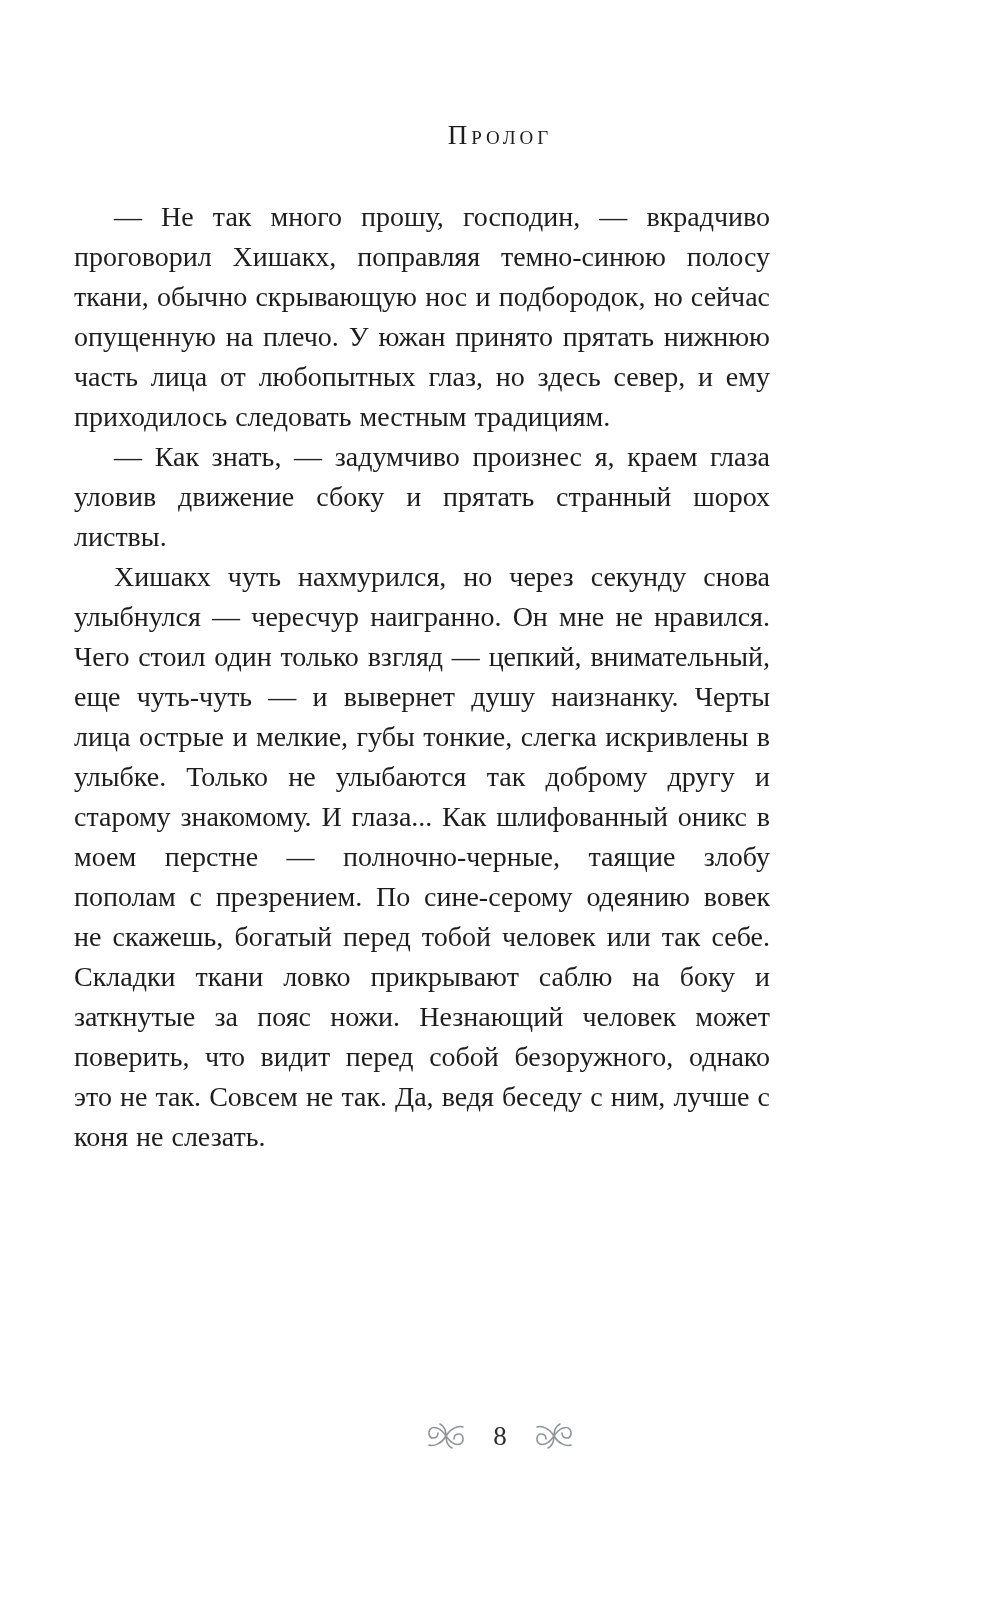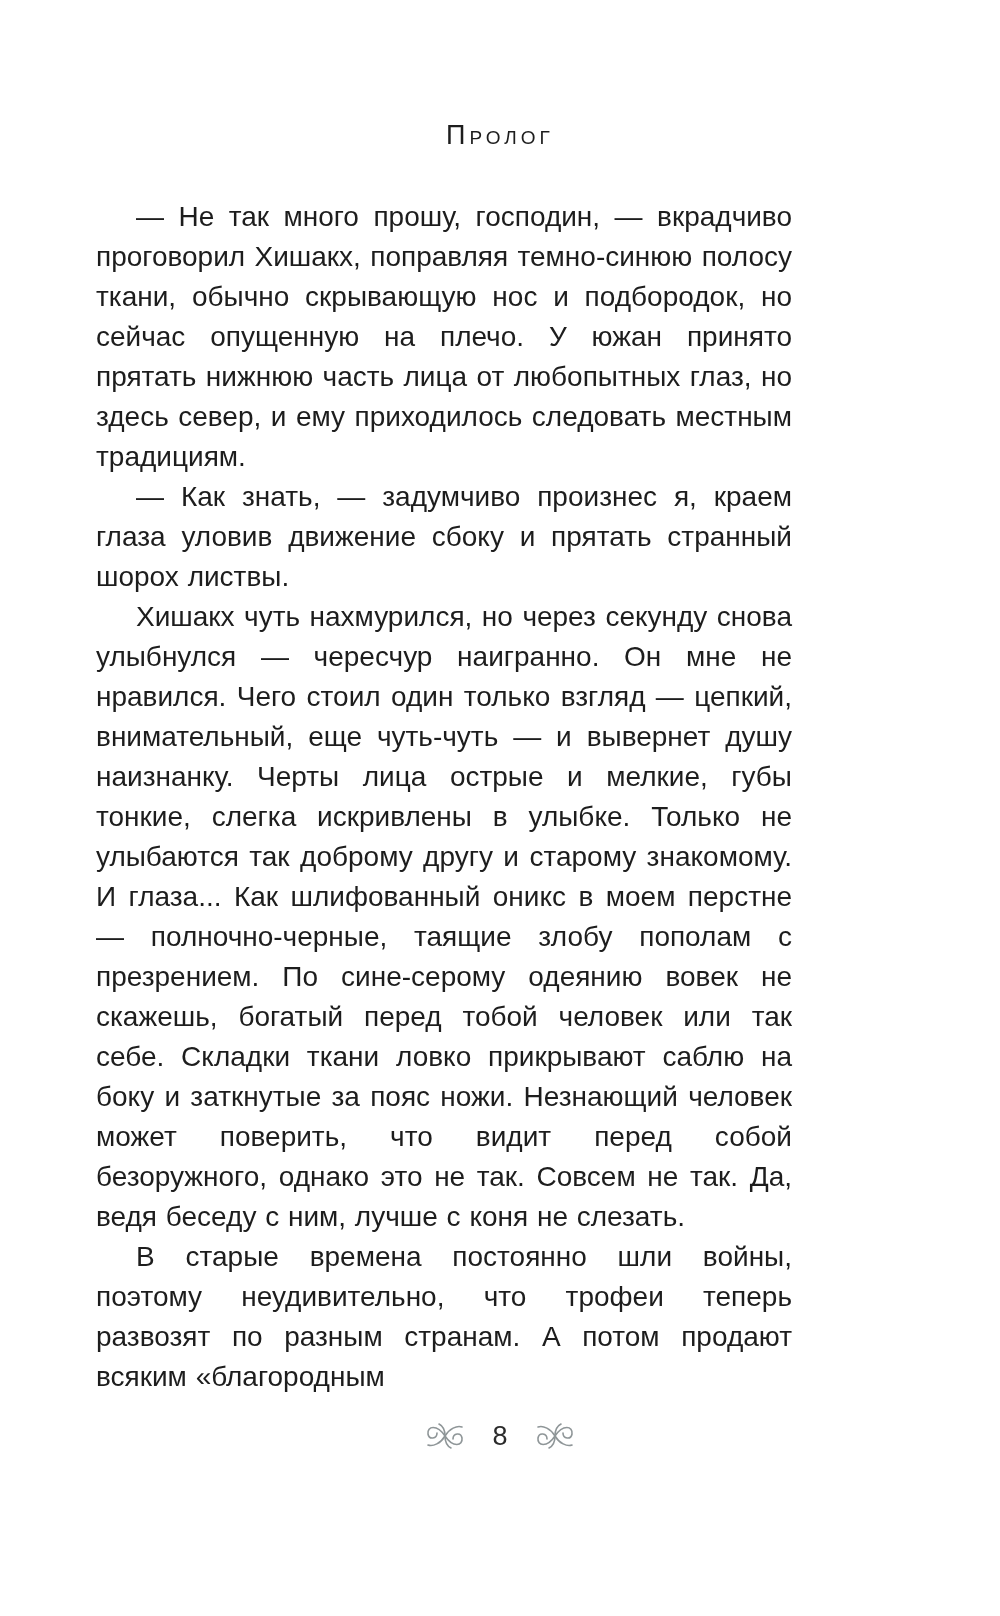--- a/index.html
+++ b/index.html
@@ -10,35 +10,35 @@
   * { margin: 0; padding: 0; box-sizing: border-box; }
   html, body {
     background: var(--background);
   }
   .page {
     position: relative;
     width: 1000px;
     height: 1616px;
     background: var(--background);
     overflow: hidden;
-    font-family: Liberation Sans, sans-serif;
+    font-family: Liberation Serif, serif;
     color: var(--text);
   }
   .chapter-heading {
     margin-top: 120px;
     text-align: center;
     font-size: 27px;
     font-weight: normal;
     font-variant: small-caps;
     letter-spacing: 4px;
     color: var(--text);
   }
   .text-block {
     margin-top: 46px;
-    margin-left: 96px;
+    margin-left: 74px;
     width: 696px;
     text-align: justify;
     hyphens: auto;
     -webkit-hyphens: auto;
   }
   .text-block p {
     font-size: 28px;
     line-height: 40px;
     text-indent: 40px;
     color: var(--text);
@@ -75,21 +75,20 @@
 <body>
 
 <div class="page">
 
   <h1 class="chapter-heading">Пролог</h1>
 
   <div class="text-block">
     <p>— Не так много прошу, господин, — вкрадчиво проговорил Хишакх, поправляя темно-синюю полосу ткани, обычно скрывающую нос и подбородок, но сейчас опущенную на плечо. У южан принято прятать нижнюю часть лица от любопытных глаз, но здесь север, и ему приходилось следовать местным традициям.</p>
     <p>— Как знать, — задумчиво произнес я, краем глаза уловив движение сбоку и прятать странный шорох листвы.</p>
     <p>Хишакх чуть нахмурился, но через секунду снова улыбнулся — чересчур наигранно. Он мне не нравился. Чего стоил один только взгляд — цепкий, внимательный, еще чуть-чуть — и вывернет душу наизнанку. Черты лица острые и мелкие, губы тонкие, слегка искривлены в улыбке. Только не улыбаются так доброму другу и старому знакомому. И глаза... Как шлифованный оникс в моем перстне — полночно-черные, таящие злобу пополам с презрением. По сине-серому одеянию вовек не скажешь, богатый перед тобой человек или так себе. Складки ткани ловко прикрывают саблю на боку и заткнутые за пояс ножи. Незнающий человек может поверить, что видит перед собой безоружного, однако это не так. Совсем не так. Да, ведя беседу с ним, лучше с коня не слезать.</p>
-    <p>В старые времена постоянно шли войны, поэтому неудивительно, что трофеи теперь развозят по разным странам. А потом продают всяким «благородным</p>
   </div>
 
   <div class="page-footer">
     <span class="ornament">
       <svg width="46" height="36" viewBox="0 0 46 36">
         <g fill="none" stroke="var(--ornament)" stroke-width="1.6" stroke-linecap="round">
           <path d="M23 18 C 15 6, 5 8, 6 16 C 7 22, 15 21, 15 15"></path>
           <path d="M23 18 C 31 30, 41 28, 40 20 C 39 14, 31 15, 31 21"></path>
           <path d="M23 18 C 19 25, 11 29, 6 27"></path>
           <path d="M23 18 C 27 11, 35 7, 40 9"></path>

